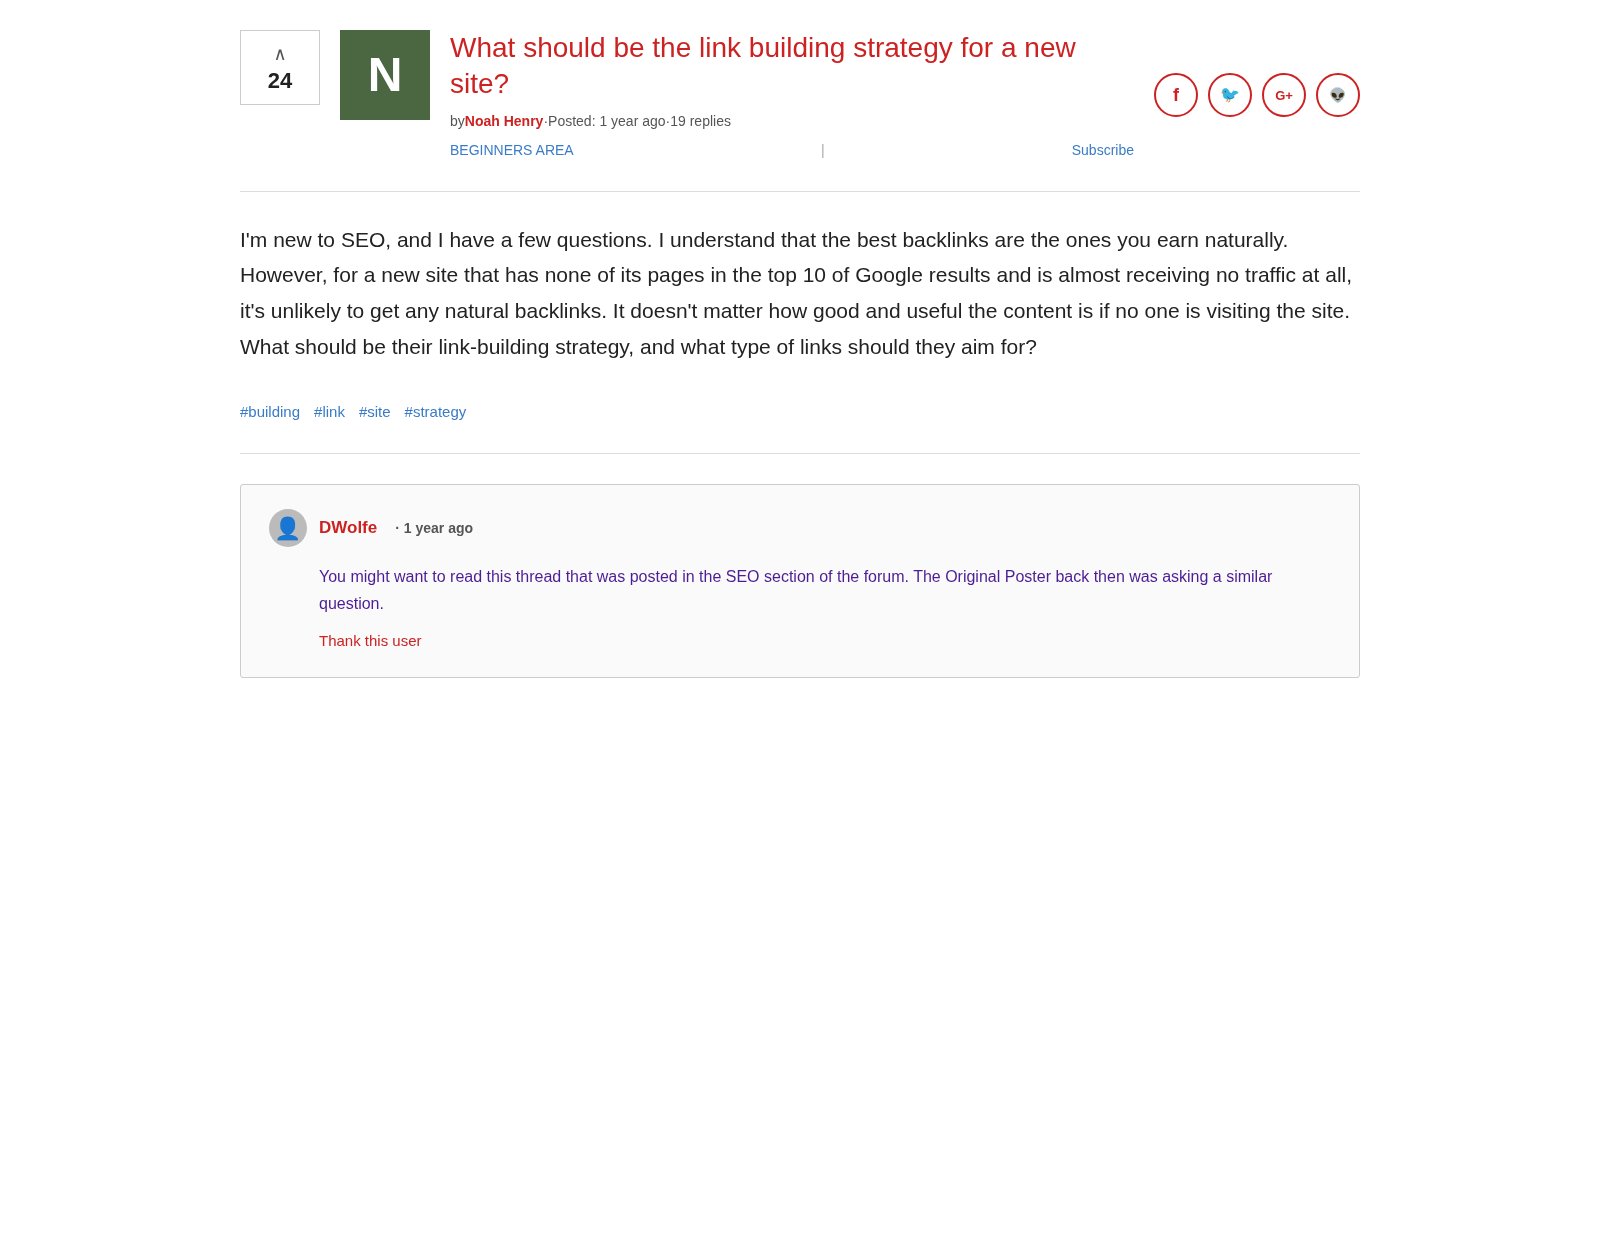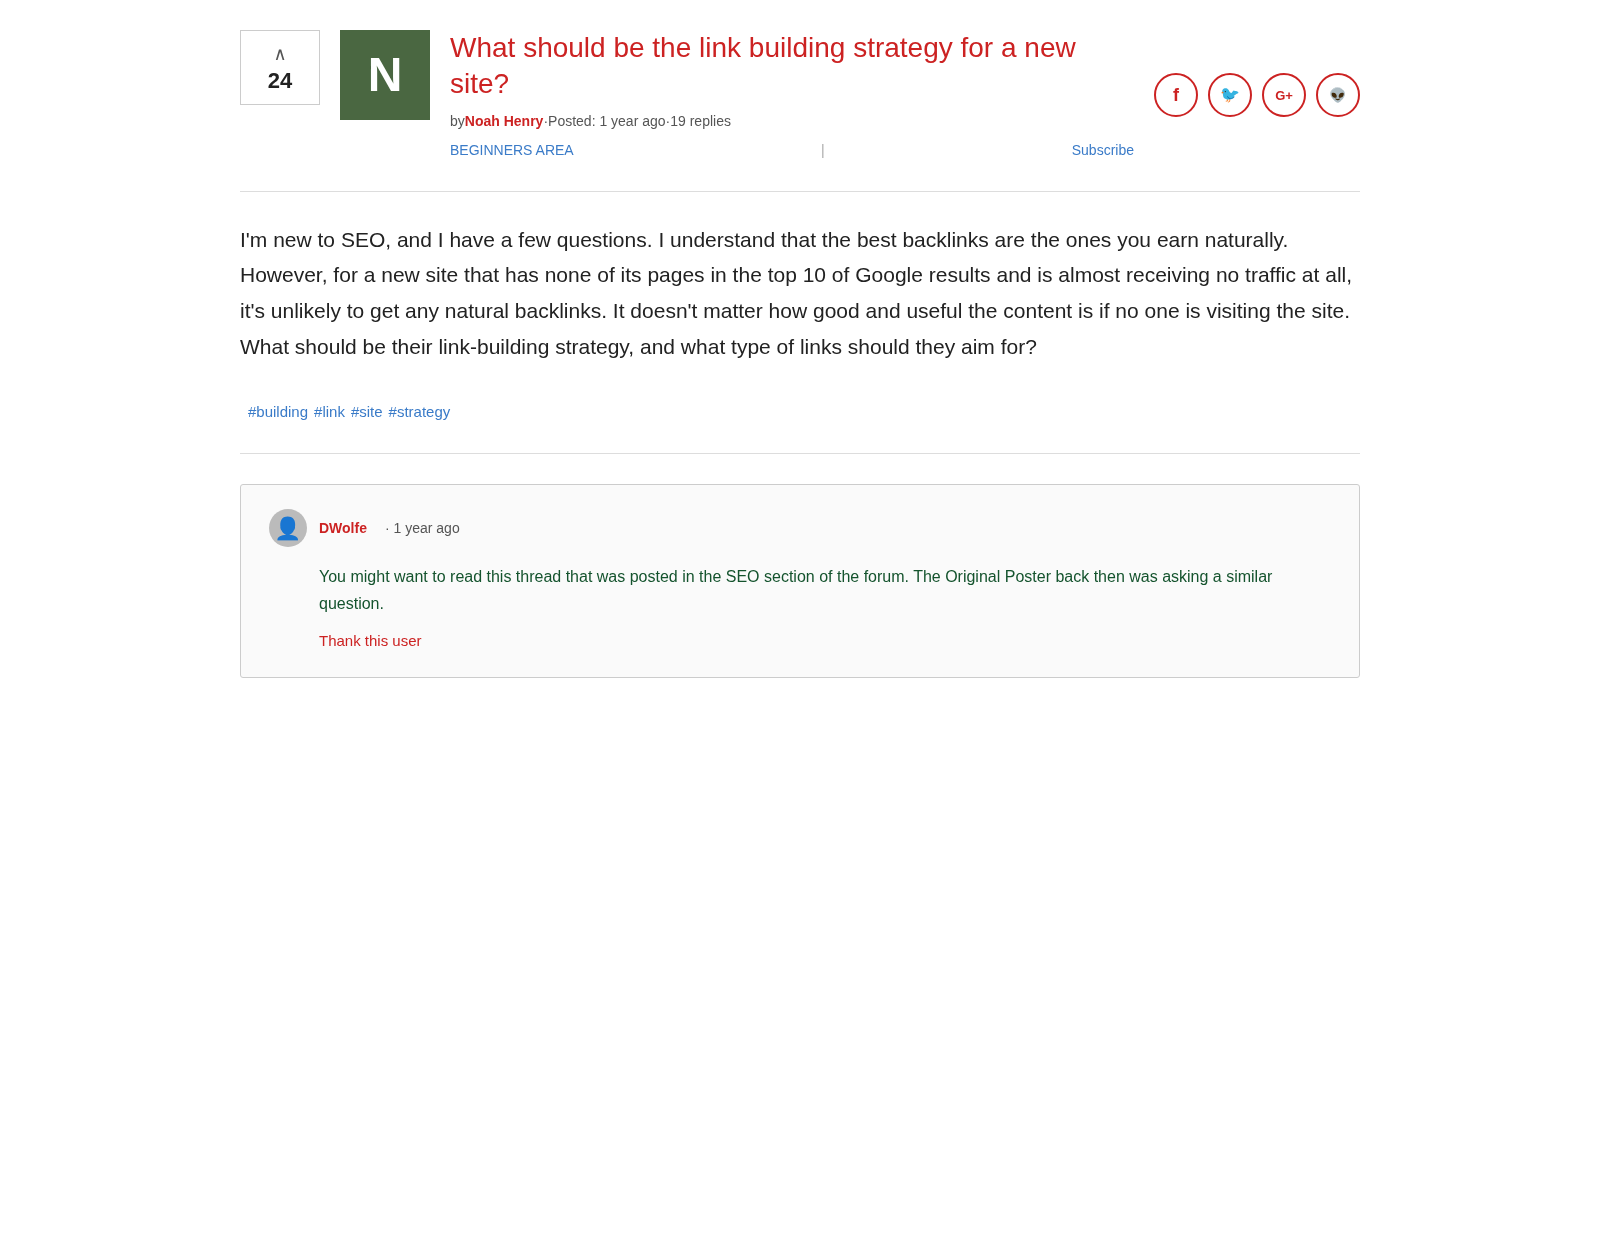--- a/index.html
+++ b/index.html
@@ -122,23 +122,23 @@
       margin: 20px 0;
     }
     .post-body {
       font-size: 21px;
       line-height: 1.7;
       color: #222;
       margin: 30px 0 36px 0;
     }
     .tags-area {
       display: flex;
-      gap: 6px;
+      gap: 14px;
       flex-wrap: wrap;
-      margin: 20px 0 30px 8px;
+      margin: 20px 0 30px 0;
     }
     .tag {
       color: #3a7bc8;
       font-size: 15px;
       text-decoration: none;
       cursor: pointer;
     }
     .comment-section {
       margin-top: 30px;
     }
@@ -164,32 +164,33 @@
       justify-content: center;
       flex-shrink: 0;
     }
     .comment-avatar-icon {
       font-size: 22px;
       color: #888;
     }
     .comment-author-name {
       color: #cc2222;
       font-weight: bold;
-      font-size: 14px;
+      font-size: 17px;
       text-decoration: none;
     }
     .comment-timestamp {
       color: #555;
       font-size: 14px;
       margin-left: 6px;
+      font-weight: bold;
     }
     .comment-body {
       font-size: 16px;
       line-height: 1.7;
-      color: #14532d;
+      color: #4c1d95;
       margin-bottom: 12px;
       padding-left: 50px;
     }
     .comment-link {
       color: #3a7bc8;
       text-decoration: none;
       font-size: 15px;
       display: block;
       margin-bottom: 16px;
       padding-left: 50px;

